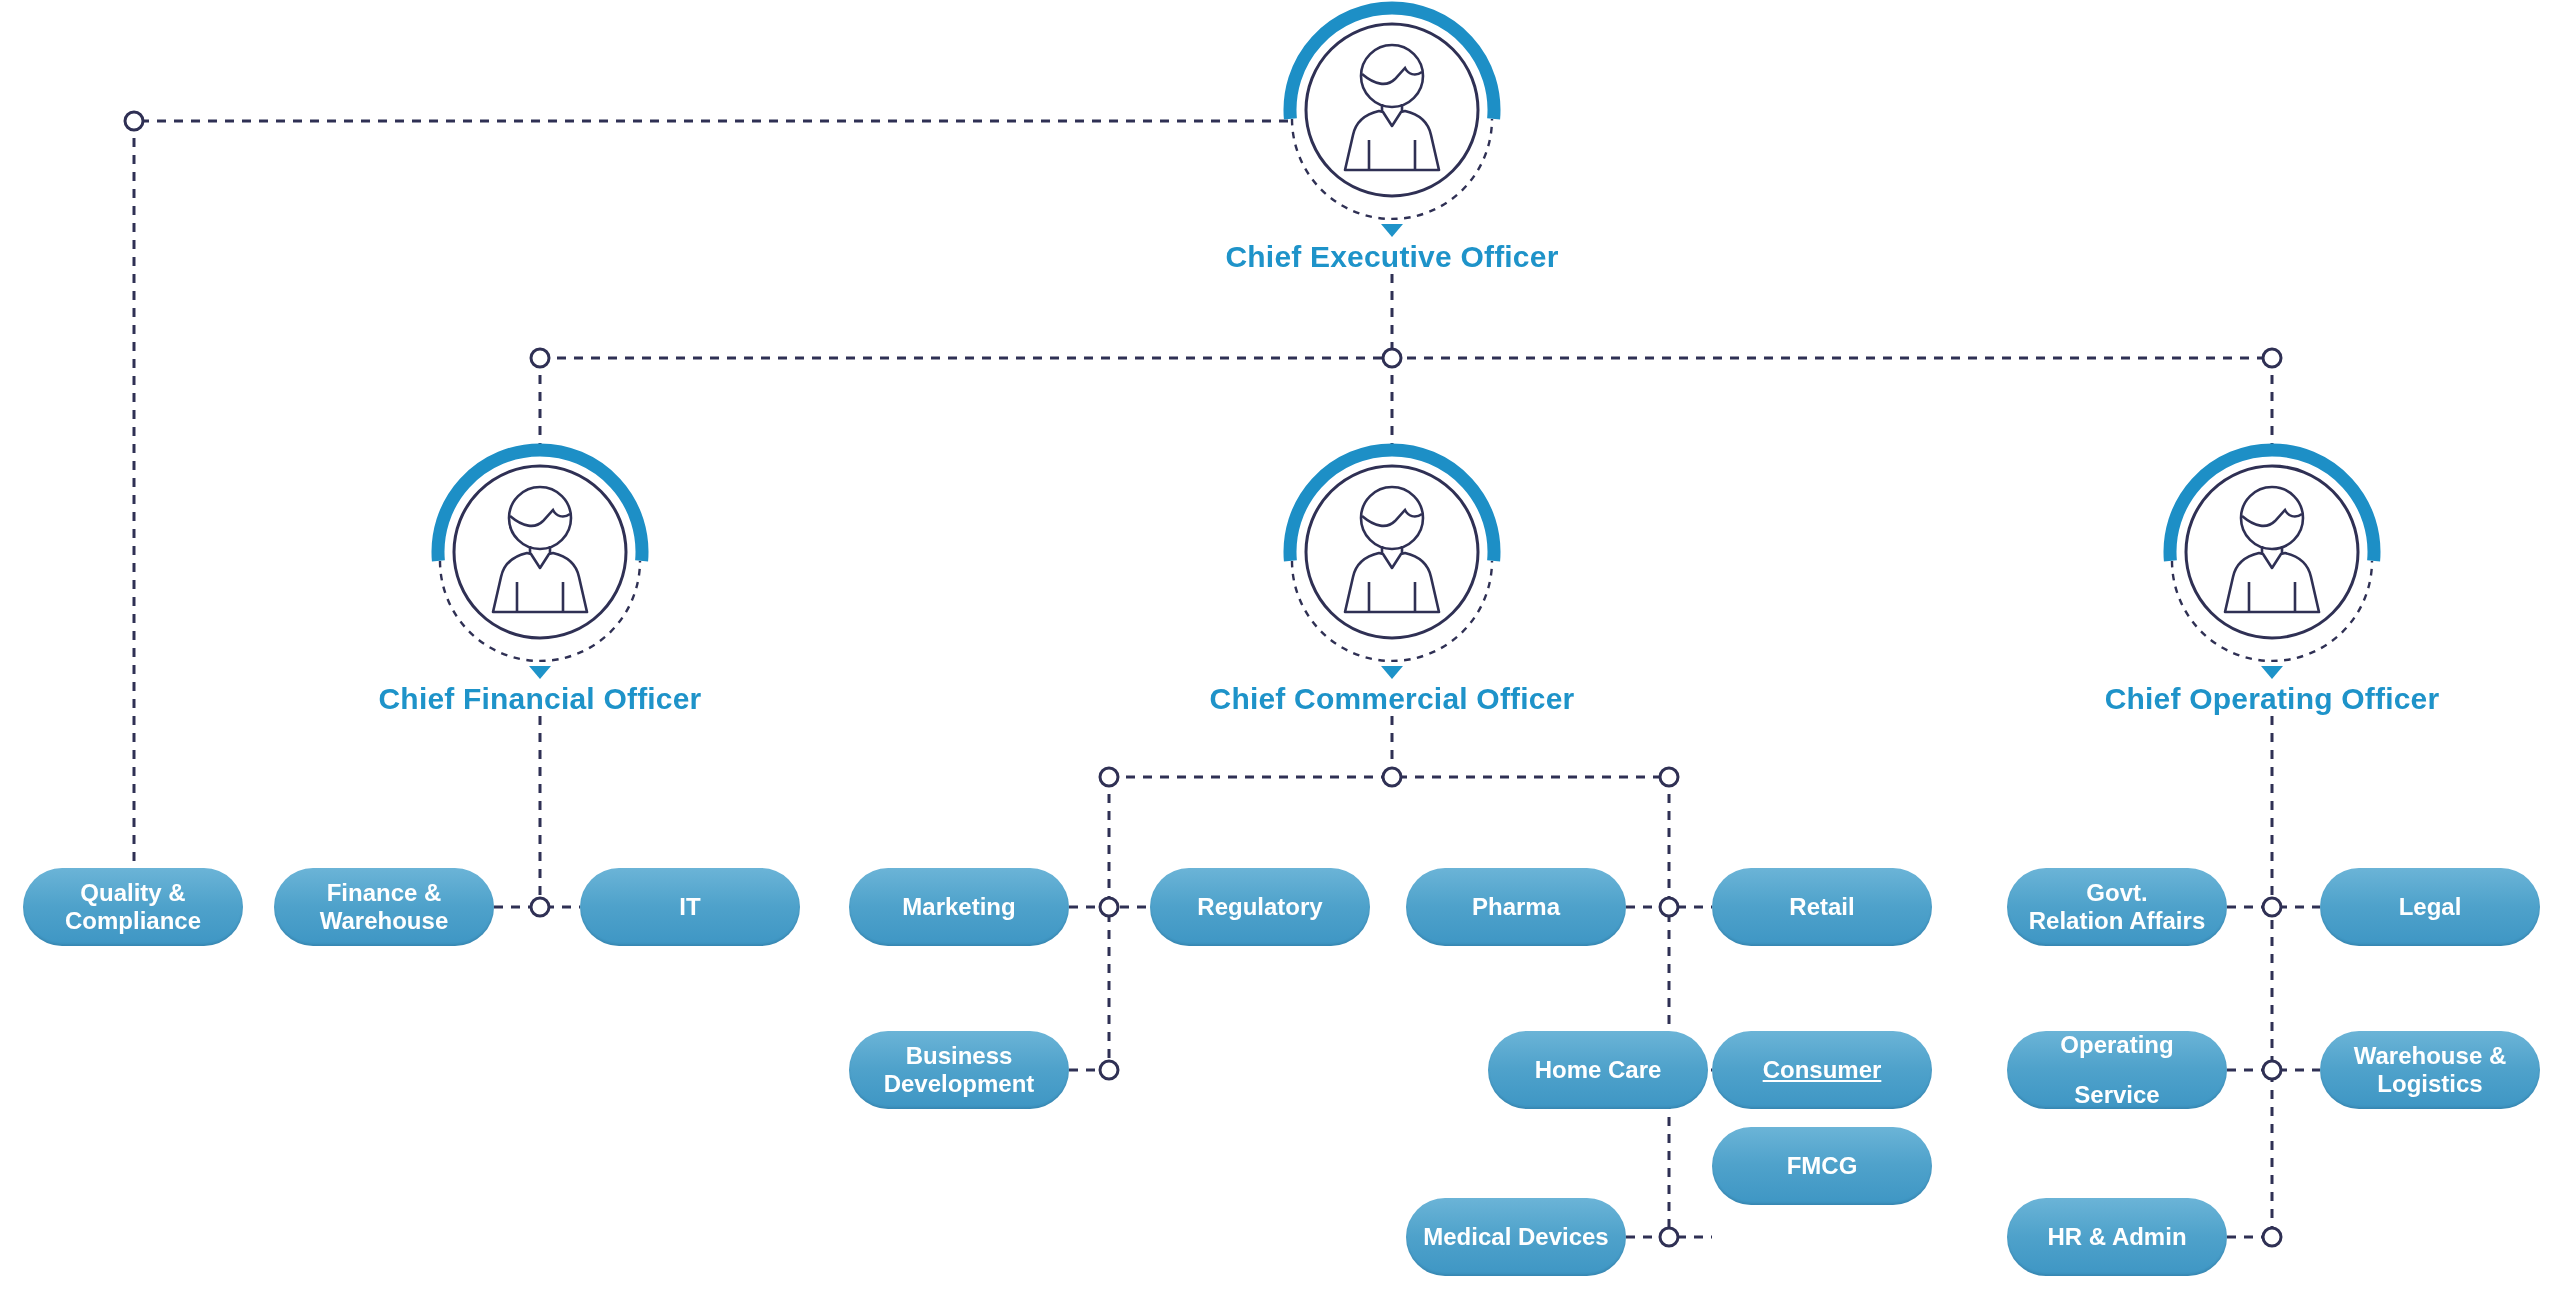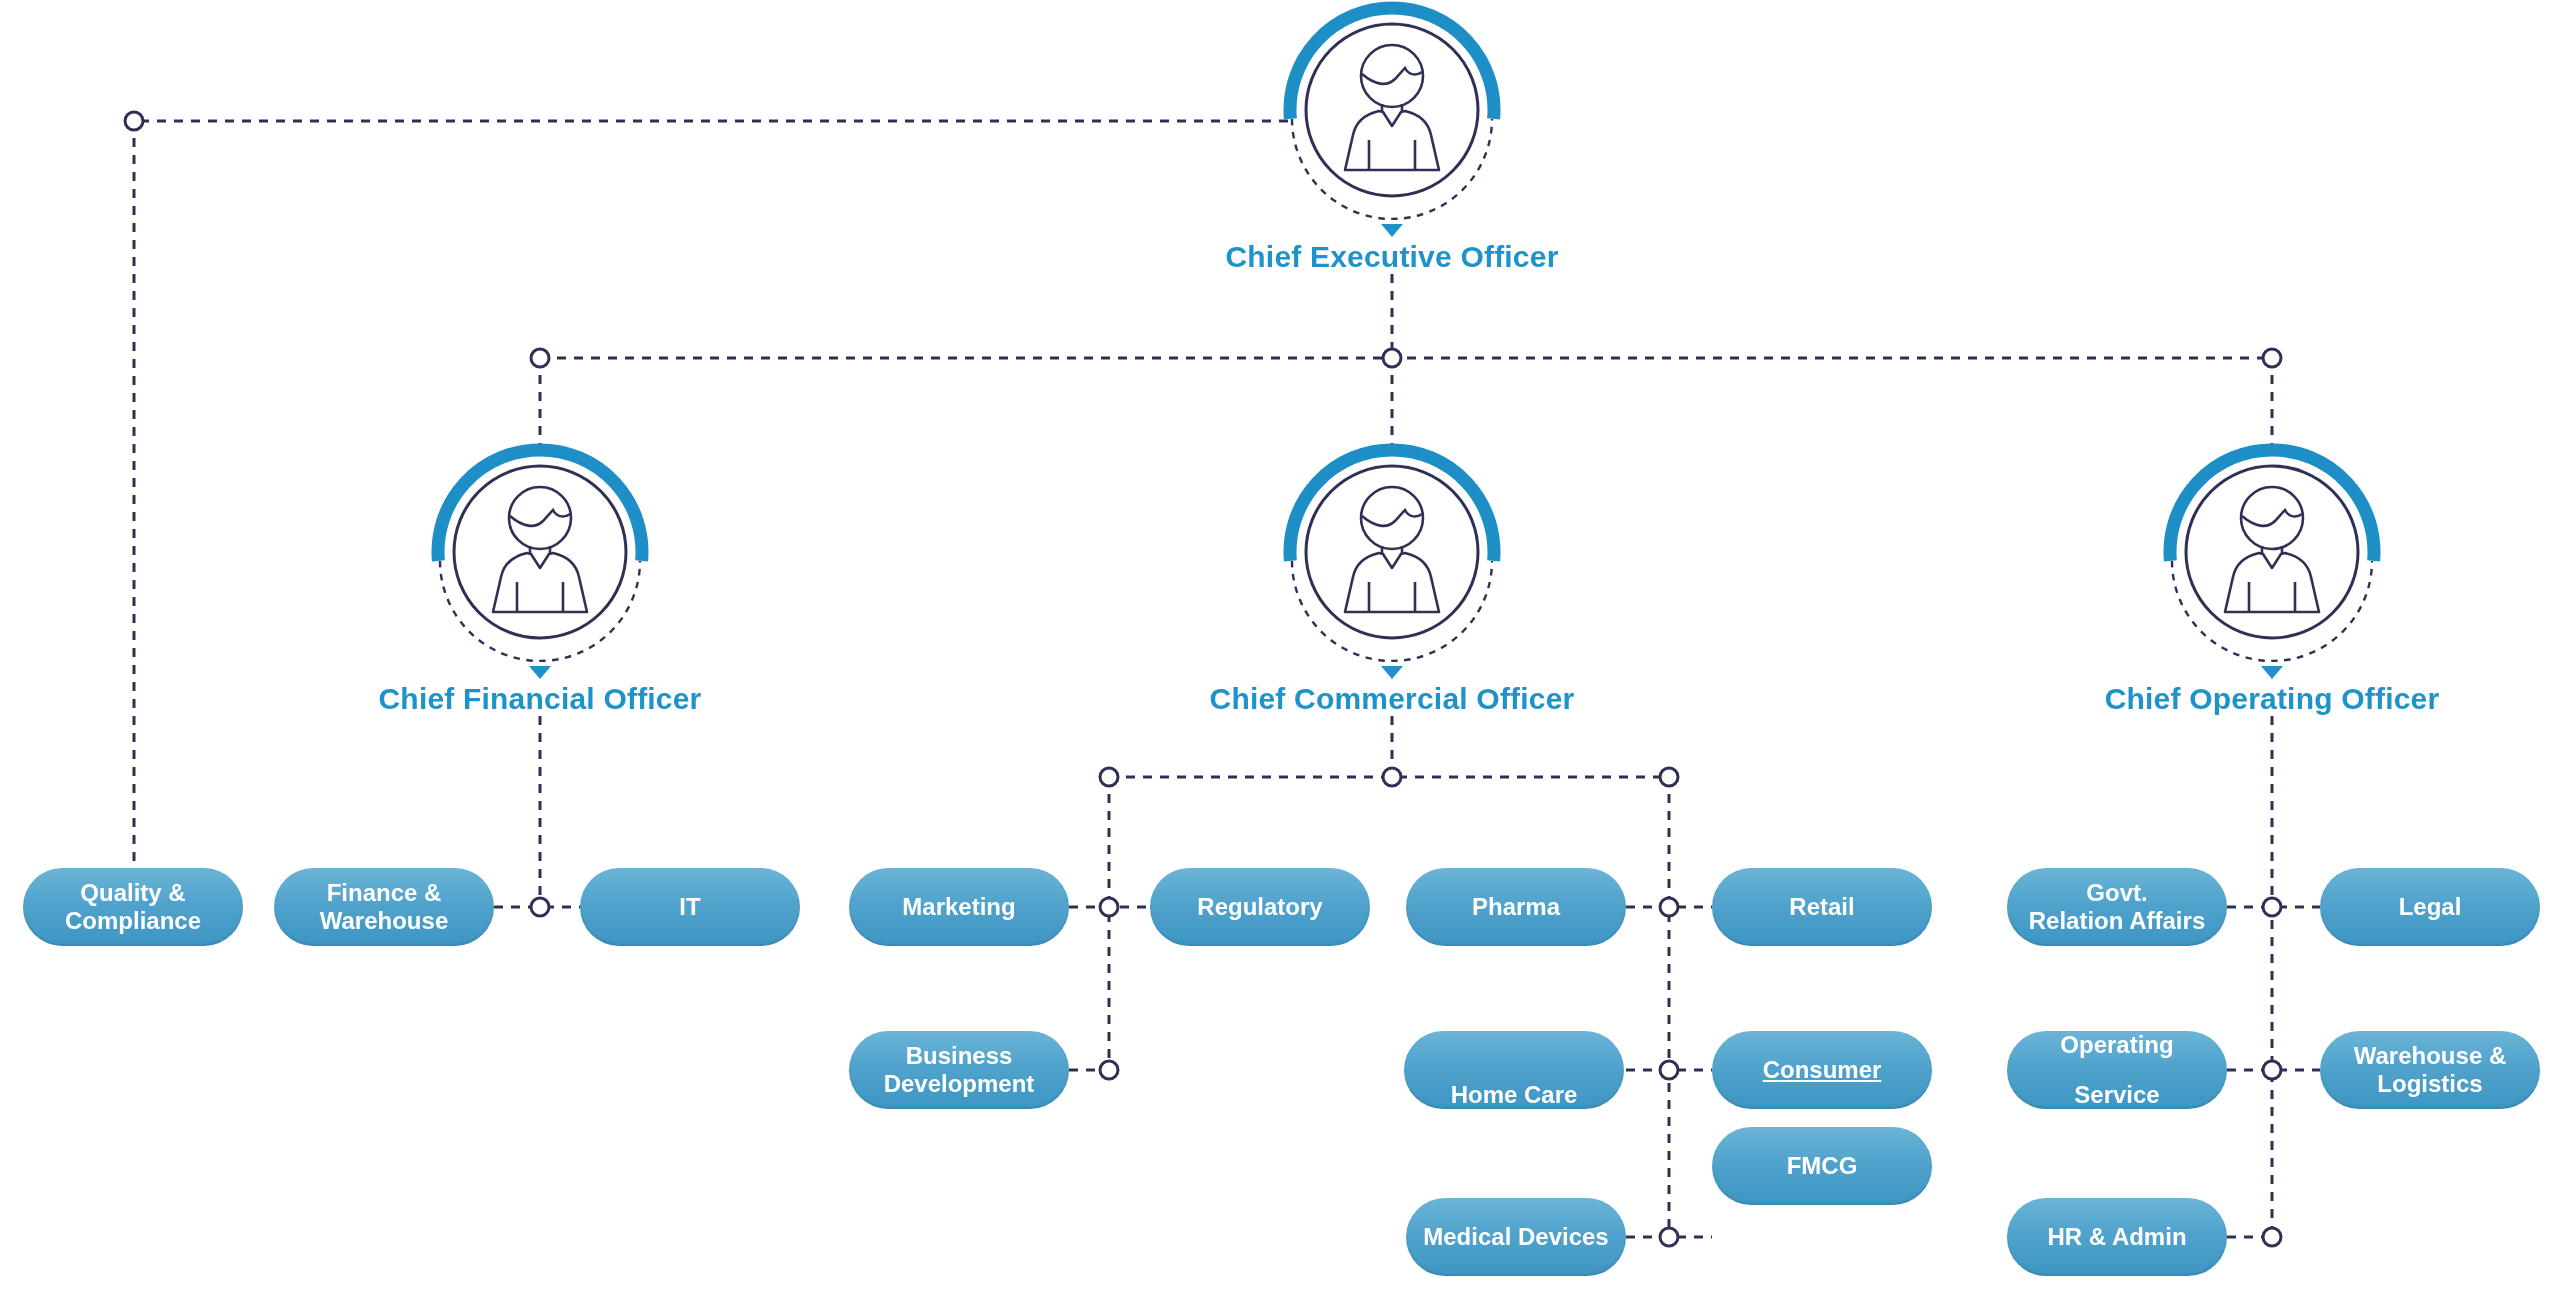--- a/index.html
+++ b/index.html
@@ -155,21 +155,21 @@
         <span class="pl">Govt.</span>
         <span class="pl">Relation Affairs</span>
       </div>
       <div class="pill" style="left: 2320px; top: 868px;">
         <span class="pl">Legal</span>
       </div>
       <div class="pill" style="left: 849px; top: 1031px;">
         <span class="pl">Business</span>
         <span class="pl">Development</span>
       </div>
-      <div class="pill" style="left: 1404px; top: 1031px; justify-content: flex-end;">
+      <div class="pill" style="left: 1488px; top: 1031px;">
         <span class="pl">Home Care</span>
       </div>
       <div class="pill" style="left: 1712px; top: 1031px; text-decoration: underline;">
         <span class="pl">Consumer</span>
       </div>
       <div class="pill" style="left: 2007px; top: 1031px; justify-content: space-between;">
         <span class="pl">Operating</span>
         <span class="pl">Service</span>
       </div>
       <div class="pill" style="left: 2320px; top: 1031px;">

